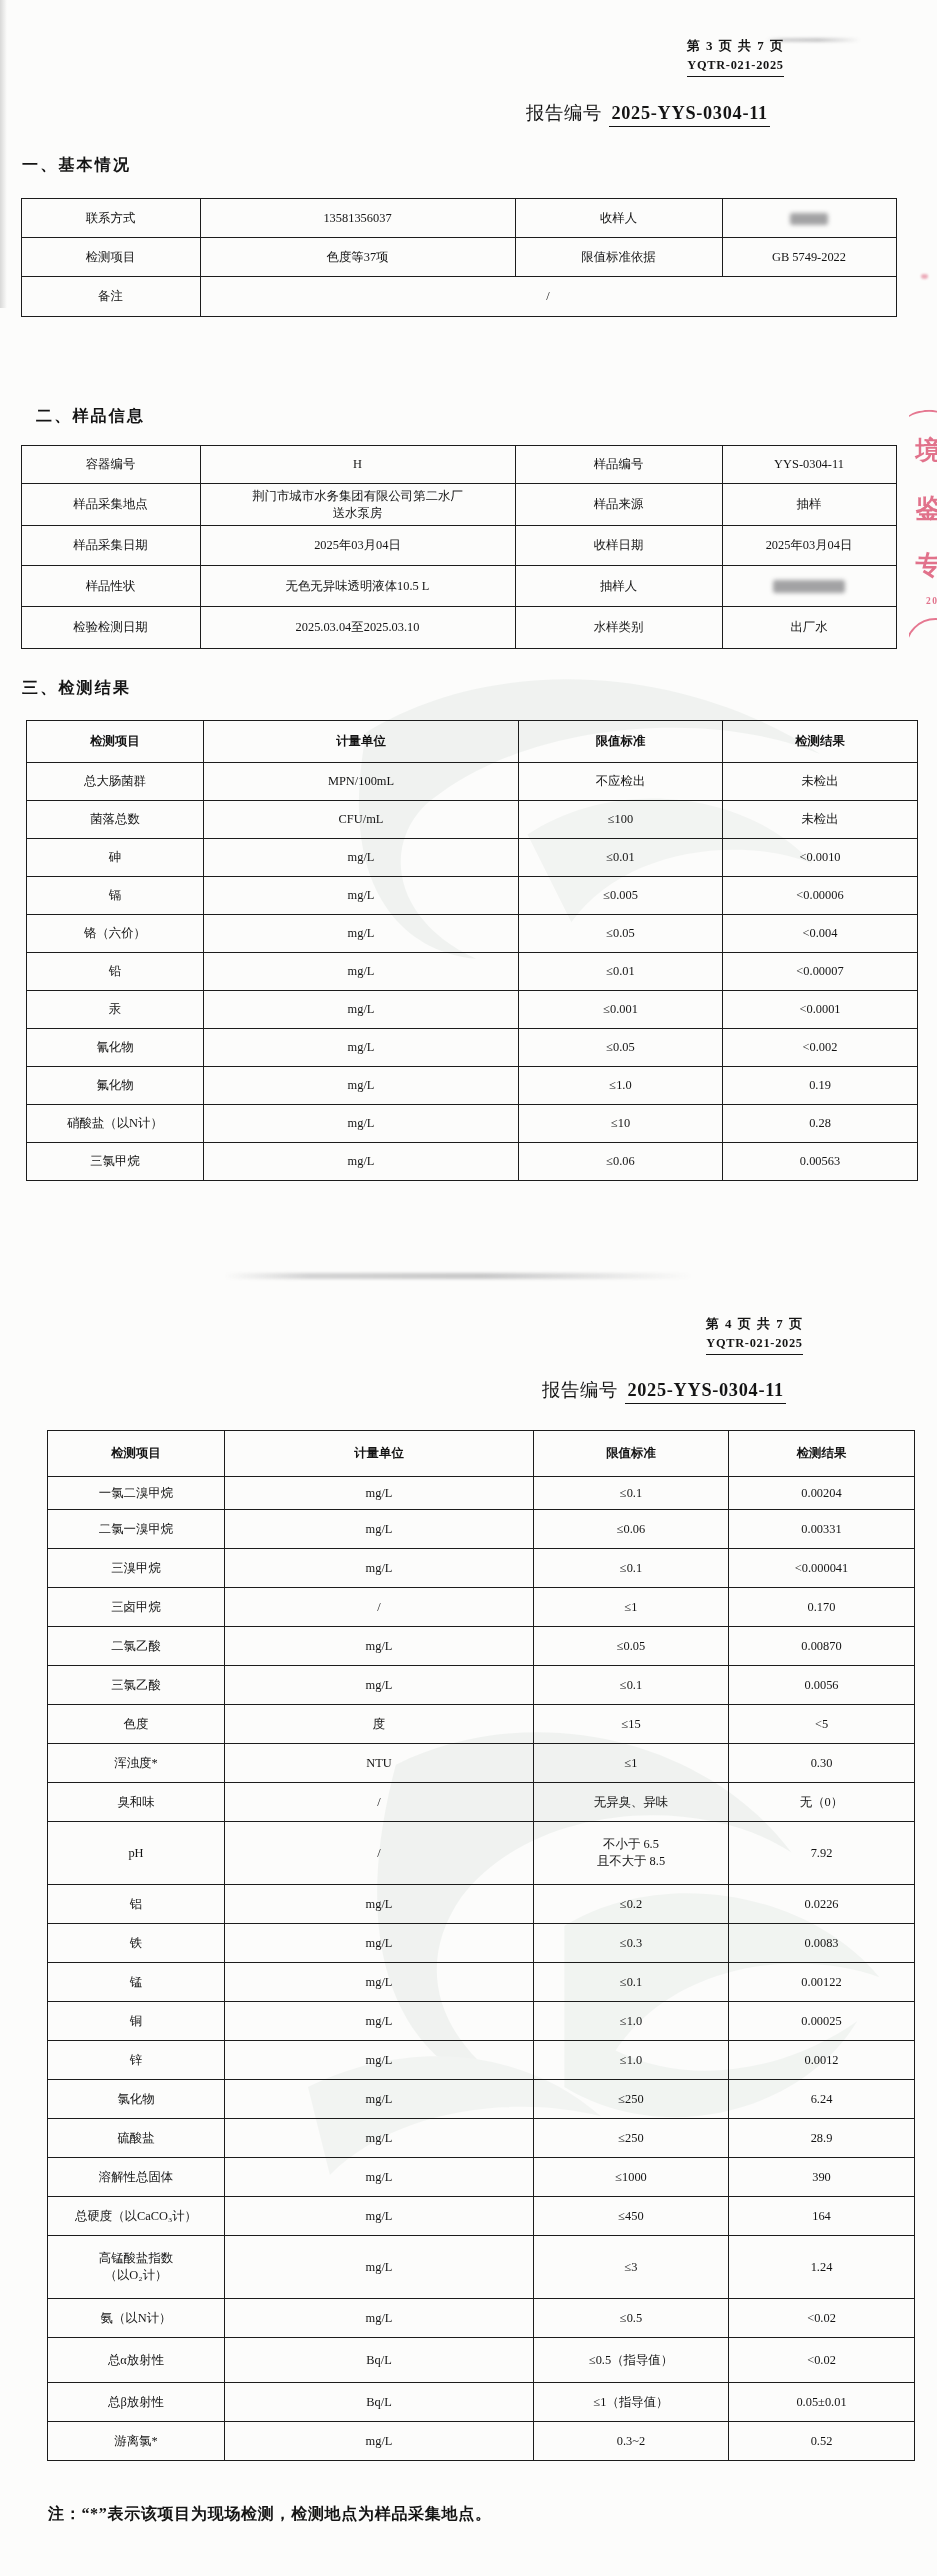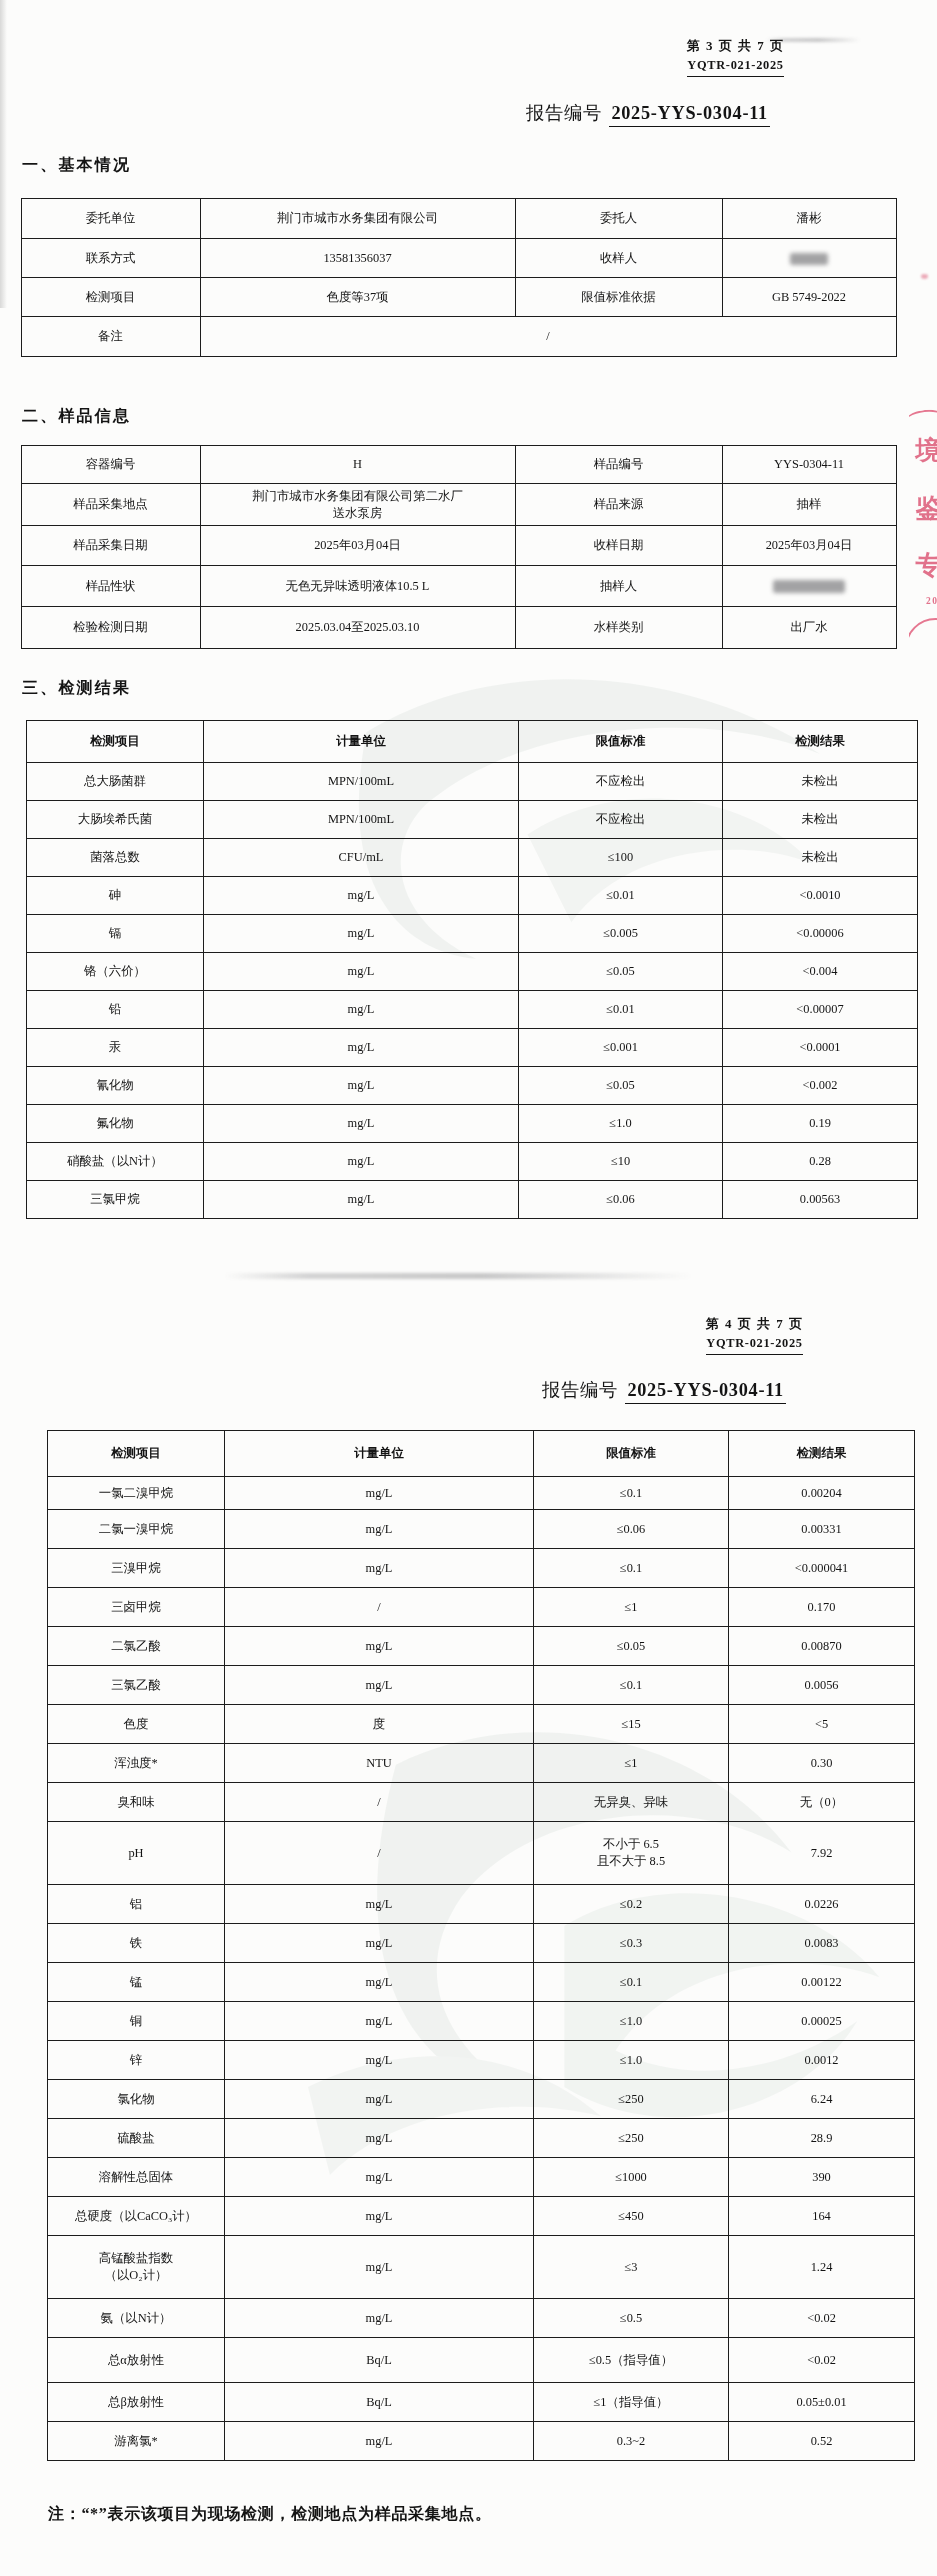--- a/index.html
+++ b/index.html
@@ -83,46 +83,40 @@
 <div class="abs sectitle" style="left:22px;top:155px;">一、基本情况</div>
 
 <table class="abs outer" style="left:20.5px;top:198px;width:876px;">
   <colgroup>
       <col style="width:179px">
       <col style="width:315px">
       <col style="width:207px">
       <col style="width:174px">
     </colgroup>
   <tbody>
-    <tr style="height:40px;">
-      <td>委托单位</td>
-      <td>荆门市城市水务集团有限公司</td>
-      <td>委托人</td>
-      <td>潘彬</td>
-    </tr>
     <tr style="height:39px;">
       <td>联系方式</td>
       <td>13581356037</td>
       <td>收样人</td>
       <td><span class="redact"></span></td>
     </tr>
     <tr style="height:39px;">
       <td>检测项目</td>
       <td>色度等37项</td>
       <td>限值标准依据</td>
       <td>GB 5749-2022</td>
     </tr>
     <tr style="height:40px;">
       <td>备注</td>
       <td colspan="3">/</td>
     </tr>
   </tbody>
 </table>
 
-<div class="abs sectitle" style="left:22px;top:406px;">二、样品信息</div>
+<div class="abs sectitle" style="left:36px;top:406px;">二、样品信息</div>
 
 <table class="abs outer" style="left:20.5px;top:445px;width:876px;">
   <colgroup>
       <col style="width:179px">
       <col style="width:315px">
       <col style="width:207px">
       <col style="width:174px">
     </colgroup>
   <tbody>
     <tr style="height:38px;">
@@ -178,26 +172,20 @@
   </thead>
   <tbody>
 
       <tr style="height:38px;">
         <td>总大肠菌群</td>
         <td>MPN/100mL</td>
         <td>不应检出</td>
         <td>未检出</td>
       </tr>
 
-      <tr style="height:38px;">
-        <td>大肠埃希氏菌</td>
-        <td>MPN/100mL</td>
-        <td>不应检出</td>
-        <td>未检出</td>
-      </tr>
 
       <tr style="height:38px;">
         <td>菌落总数</td>
         <td>CFU/mL</td>
         <td>≤100</td>
         <td>未检出</td>
       </tr>
 
       <tr style="height:38px;">
         <td>砷</td>

